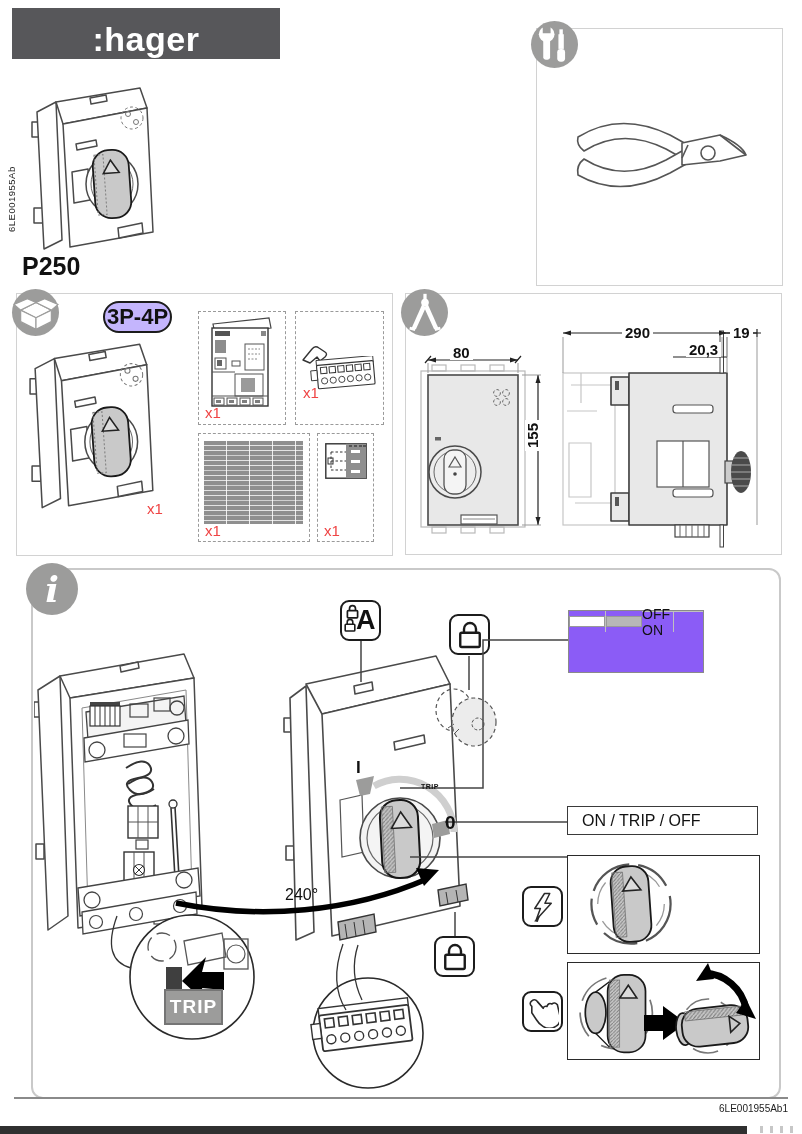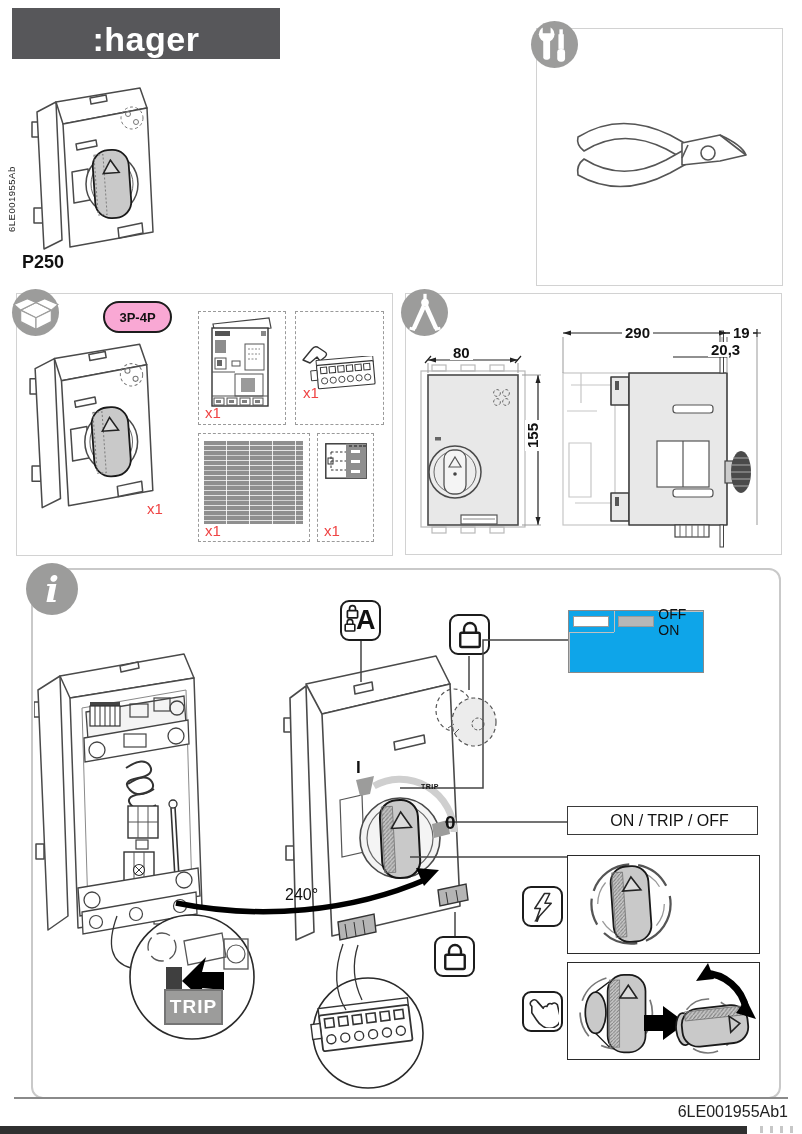--- a/index.html
+++ b/index.html
@@ -13,27 +13,27 @@
   .badge{width:47px;height:47px;border-radius:50%;background:var(--badge-gray);
          display:flex;align-items:center;justify-content:center;}
   .frame{border:1.5px solid var(--frame-border);background:#fff;}
   .dashedbox{border:1.5px dashed #9a9a9a;background:#fff;}
   .sq-badge{width:41px;height:41px;border:2.5px solid #1c1c1c;border-radius:9px;background:#fff;
             display:flex;align-items:center;justify-content:center;box-sizing:border-box;}
   .qty{font-size:15px;color:#ef4444;}
   .dim-num{font-size:15px;font-weight:bold;background:#fff;padding:0 3px;line-height:1;}
   .brand{color:#fff;font-size:34px;font-weight:bold;text-align:center;line-height:63px;letter-spacing:.5px;}
   .vtext{writing-mode:vertical-rl;transform:rotate(180deg);font-size:9.5px;color:#222;letter-spacing:.5px;}
-  .pole{border:2px solid #1c1c1c;border-radius:16px;font-weight:bold;font-size:13px;
-        display:flex;align-items:center;justify-content:center;background:#f9a8d4;}
+  .pole{border:2px solid #1c1c1c;border-radius:16px;font-weight:bold;font-size:22px;
+        display:flex;align-items:center;justify-content:center;background:#c4b5fd;}
   .statebox{border:1.5px solid #3a3a3a;font-size:16px;display:flex;align-items:center;
             padding-left:14px;box-sizing:border-box;background:#fff;}
   .resultbox{border:1.5px solid #2a2a2a;background:#fff;}
-  .offon-table{border:1px solid #8a8a8a;background:#0ea5e9;display:grid;
-               grid-template-columns:1fr 1fr 1fr;grid-template-rows:21px 40px;}
+  .offon-table{border:1px solid #8a8a8a;background:#8b5cf6;display:grid;
+               grid-template-columns:1fr 1fr 1fr 1fr;grid-template-rows:21px 40px;}
   .offon-cell{border-left:1px solid #c0c0c0;border-top:1px solid #c0c0c0;
               display:flex;align-items:center;justify-content:center;}
   .offon-cell.first{border-left:none;} .offon-cell.toprow{border-top:none;}
   .chip{width:34px;height:9px;border:1px solid #999;}
   .trip-btn{background:var(--trip-badge-bg);border:2px solid #757575;color:#fff;font-weight:bold;
             font-size:19px;letter-spacing:1px;display:flex;align-items:center;justify-content:center;}
   .info-i{color:#fff;font-family:"DejaVu Serif",serif;font-style:italic;font-weight:bold;font-size:36px;line-height:1;}
   .marker-a-text{font-size:27px;font-weight:bold;line-height:1;}
   .cornermarks{background:repeating-linear-gradient(90deg,#c7c7c7 0 3px,transparent 3px 10px);}
   svg{display:block;}
@@ -65,21 +65,21 @@
     <circle cx="100" cy="34" r="2.5" fill="none" stroke="#777"></circle>
     <circle cx="108" cy="42" r="2.5" fill="none" stroke="#777"></circle>
     <ellipse cx="84" cy="104" rx="26" ry="29" fill="#fff" stroke="#4a4a4a" stroke-width="1.5"></ellipse>
     <ellipse cx="84" cy="104" rx="21" ry="24" fill="none" stroke="#666"></ellipse>
     <g transform="rotate(-4 84 104)">
       <rect x="66" y="70" width="36" height="68" rx="16" fill="var(--knob-gray)" stroke="#1a1a1a" stroke-width="1.8"></rect>
       <rect x="68" y="74" width="9" height="60" fill="none" stroke="#7d7d7d" stroke-width="1" stroke-dasharray="2 2"></rect>
       <polygon points="84,80 92,93 76,93" fill="#dcdcdc" stroke="#222" stroke-width="1.5"></polygon>
     </g>
   </svg>
-  <div class="abs" style="left:22px;top:252px;font-size:18px;font-weight:bold;">P250</div>
+  <div class="abs" style="left:22px;top:252px;font-size:25px;font-weight:bold;">P250</div>
 
   <div class="abs frame" style="left:536px;top:28px;width:245px;height:256px;"></div>
   <div class="abs badge" style="left:531px;top:21px;">
     <svg width="48" height="48" viewBox="0 0 48 48">
       <circle cx="16" cy="13" r="8" fill="#fff"></circle>
       <rect x="12" y="2" width="8" height="10" fill="var(--badge-gray)"></rect>
       <rect x="12.5" y="17" width="7" height="22" rx="2.5" fill="#fff"></rect>
       <rect x="29" y="8" width="3.5" height="6" fill="#fff"></rect>
       <rect x="28" y="13" width="5.5" height="15" fill="#fff"></rect>
       <rect x="26.8" y="28" width="8" height="13" rx="3.5" fill="#fff"></rect>
@@ -321,21 +321,21 @@
     <path d="M318,40 h8 M348,40 h8 M352,36 v8" stroke="#222" stroke-width="1.2"></path>
     <path d="M352,44 V232" stroke="#999" stroke-width="1"></path>
 
     <path d="M268,64 H322" stroke="#222" stroke-width="1.2"></path>
     <path d="M317,44 V64 M322,44 V64" stroke="#999" stroke-width="1"></path>
   </svg>
   <div class="abs dim-num" style="left:450px;top:345px;">80</div>
   <div class="abs dim-num" style="left:517px;top:428px;transform:rotate(-90deg);">155</div>
   <div class="abs dim-num" style="left:622px;top:325px;">290</div>
   <div class="abs dim-num" style="left:730px;top:325px;">19</div>
-  <div class="abs dim-num" style="left:708px;top:342px;">20,3</div>
+  <div class="abs dim-num" style="left:686px;top:342px;">20,3</div>
 
   <div class="abs" style="left:31px;top:568px;width:746px;height:527px;border:2px solid #c9c9c9;border-radius:12px;background:#fff;"></div>
   <div class="abs badge" style="left:26px;top:563px;width:52px;height:52px;">
     <span class="info-i">i</span>
   </div>
 
   <svg class="abs" style="left:34px;top:646px;" width="226" height="302" viewBox="0 0 226 302">
     <g fill="#fff" stroke="#4a4a4a" stroke-width="1.5" stroke-linejoin="round">
       <rect x="0" y="56" width="8" height="15"></rect>
         <rect x="2" y="198" width="8" height="15"></rect>
@@ -492,21 +492,21 @@
     </div>
     <div class="offon-cell toprow">
       <div class="chip" style="background:#b7b7b7;"></div>
     </div>
     <div class="offon-cell first" style="font-size:14px;">
       <span>OFF ON</span>
     </div>
     <div class="offon-cell"></div>
   </div>
 
-  <div class="abs statebox" style="left:567px;top:806px;width:191px;height:29px;justify-content:center;">
+  <div class="abs statebox" style="left:567px;top:806px;width:191px;height:29px;">
     <span>ON / TRIP / OFF</span>
   </div>
 
   <div class="abs resultbox" style="left:567px;top:855px;width:191px;height:97px;">
     <svg class="abs" style="left:18px;top:3px;" width="90" height="90" viewBox="0 0 100 100">
       <defs>
           <pattern id="h2" patternUnits="userSpaceOnUse" width="4" height="4">
         <path d="M0,4 L4,0" stroke="#7d7d7d" stroke-width="1.2"></path>
           </pattern>
         </defs>
@@ -587,17 +587,17 @@
     <path d="M145,335 C230,352 320,344 396,311" fill="none" stroke="#000" stroke-width="5.5"></path>
     <polygon points="408,302 385,300 393,318" fill="#000"></polygon>
   </svg>
 
   <div class="abs" style="left:356px;top:758px;font-size:17px;font-weight:bold;">I</div>
   <div class="abs" style="left:421px;top:783px;font-size:7px;font-weight:bold;letter-spacing:.5px;">TRIP</div>
   <div class="abs" style="left:445px;top:812px;font-size:19px;font-weight:bold;">0</div>
   <div class="abs" style="left:285px;top:886px;font-size:16px;">240°</div>
 
   <div class="abs" style="left:14px;top:1097px;width:774px;height:1.5px;background:#8a8a8a;"></div>
-  <div class="abs" style="right:14px;top:1103px;font-size:16px;color:#222;">6LE001955Ab1</div>
+  <div class="abs" style="right:14px;top:1103px;font-size:10px;color:#222;">6LE001955Ab1</div>
   <div class="abs" style="left:0;top:1126px;width:747px;height:8px;background:var(--dark-bar);"></div>
   <div class="abs cornermarks" style="left:760px;top:1126px;width:40px;height:7px;"></div>
 
 </div>
 
 </body></html>

